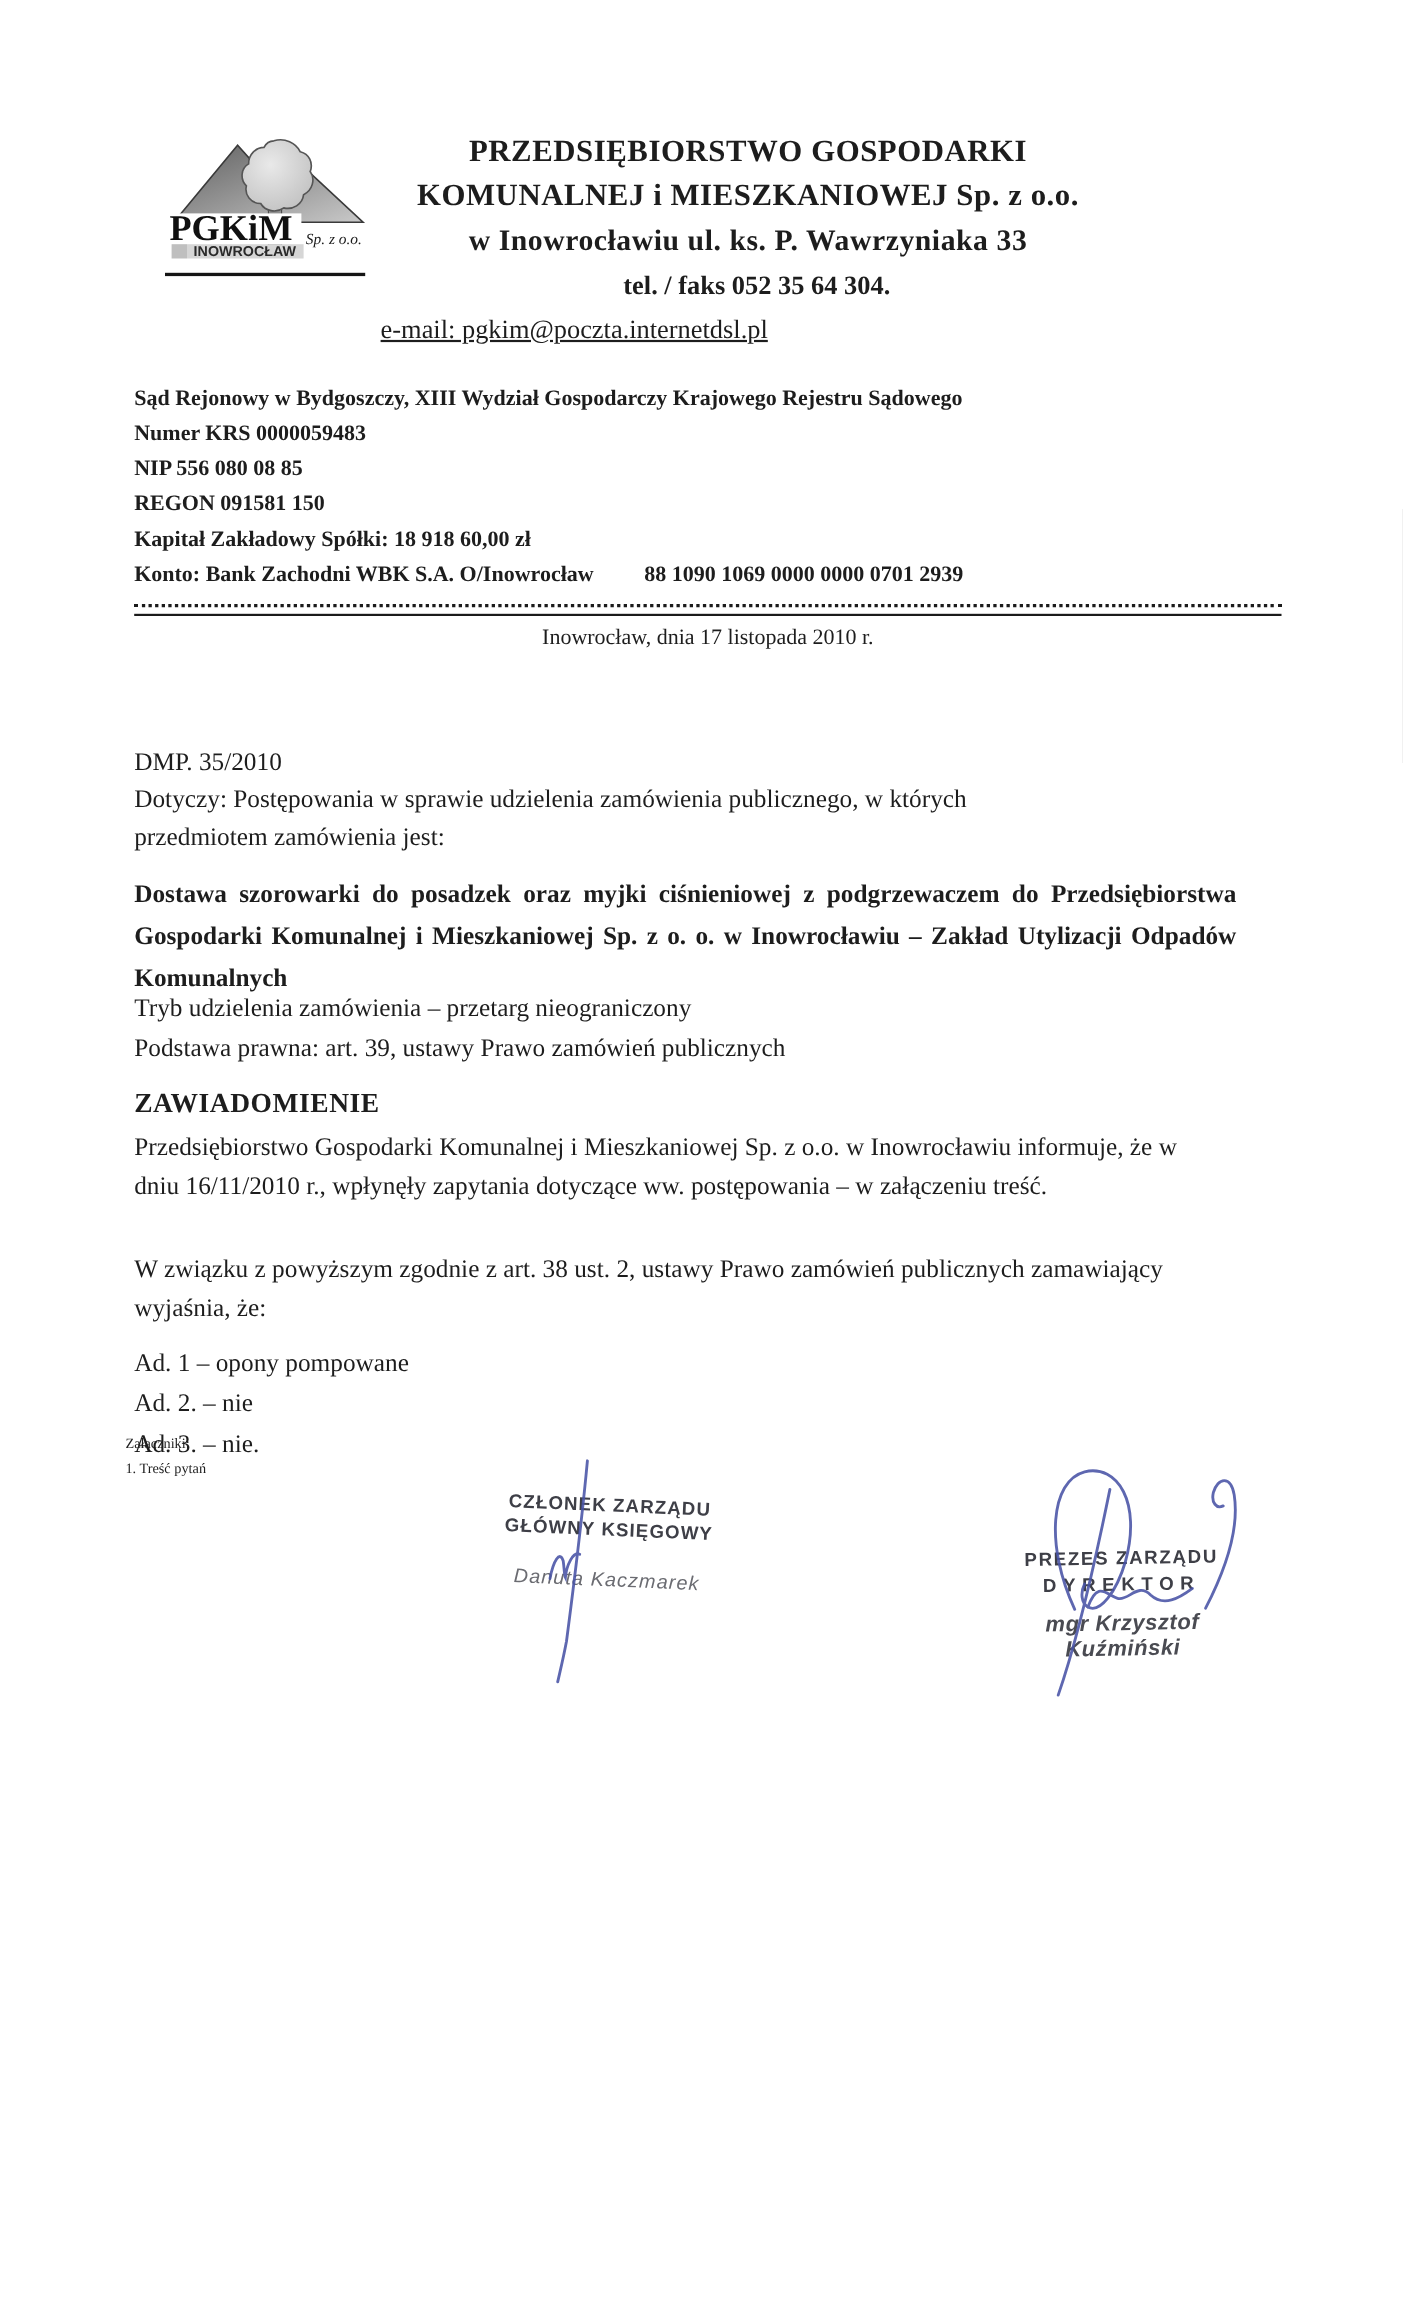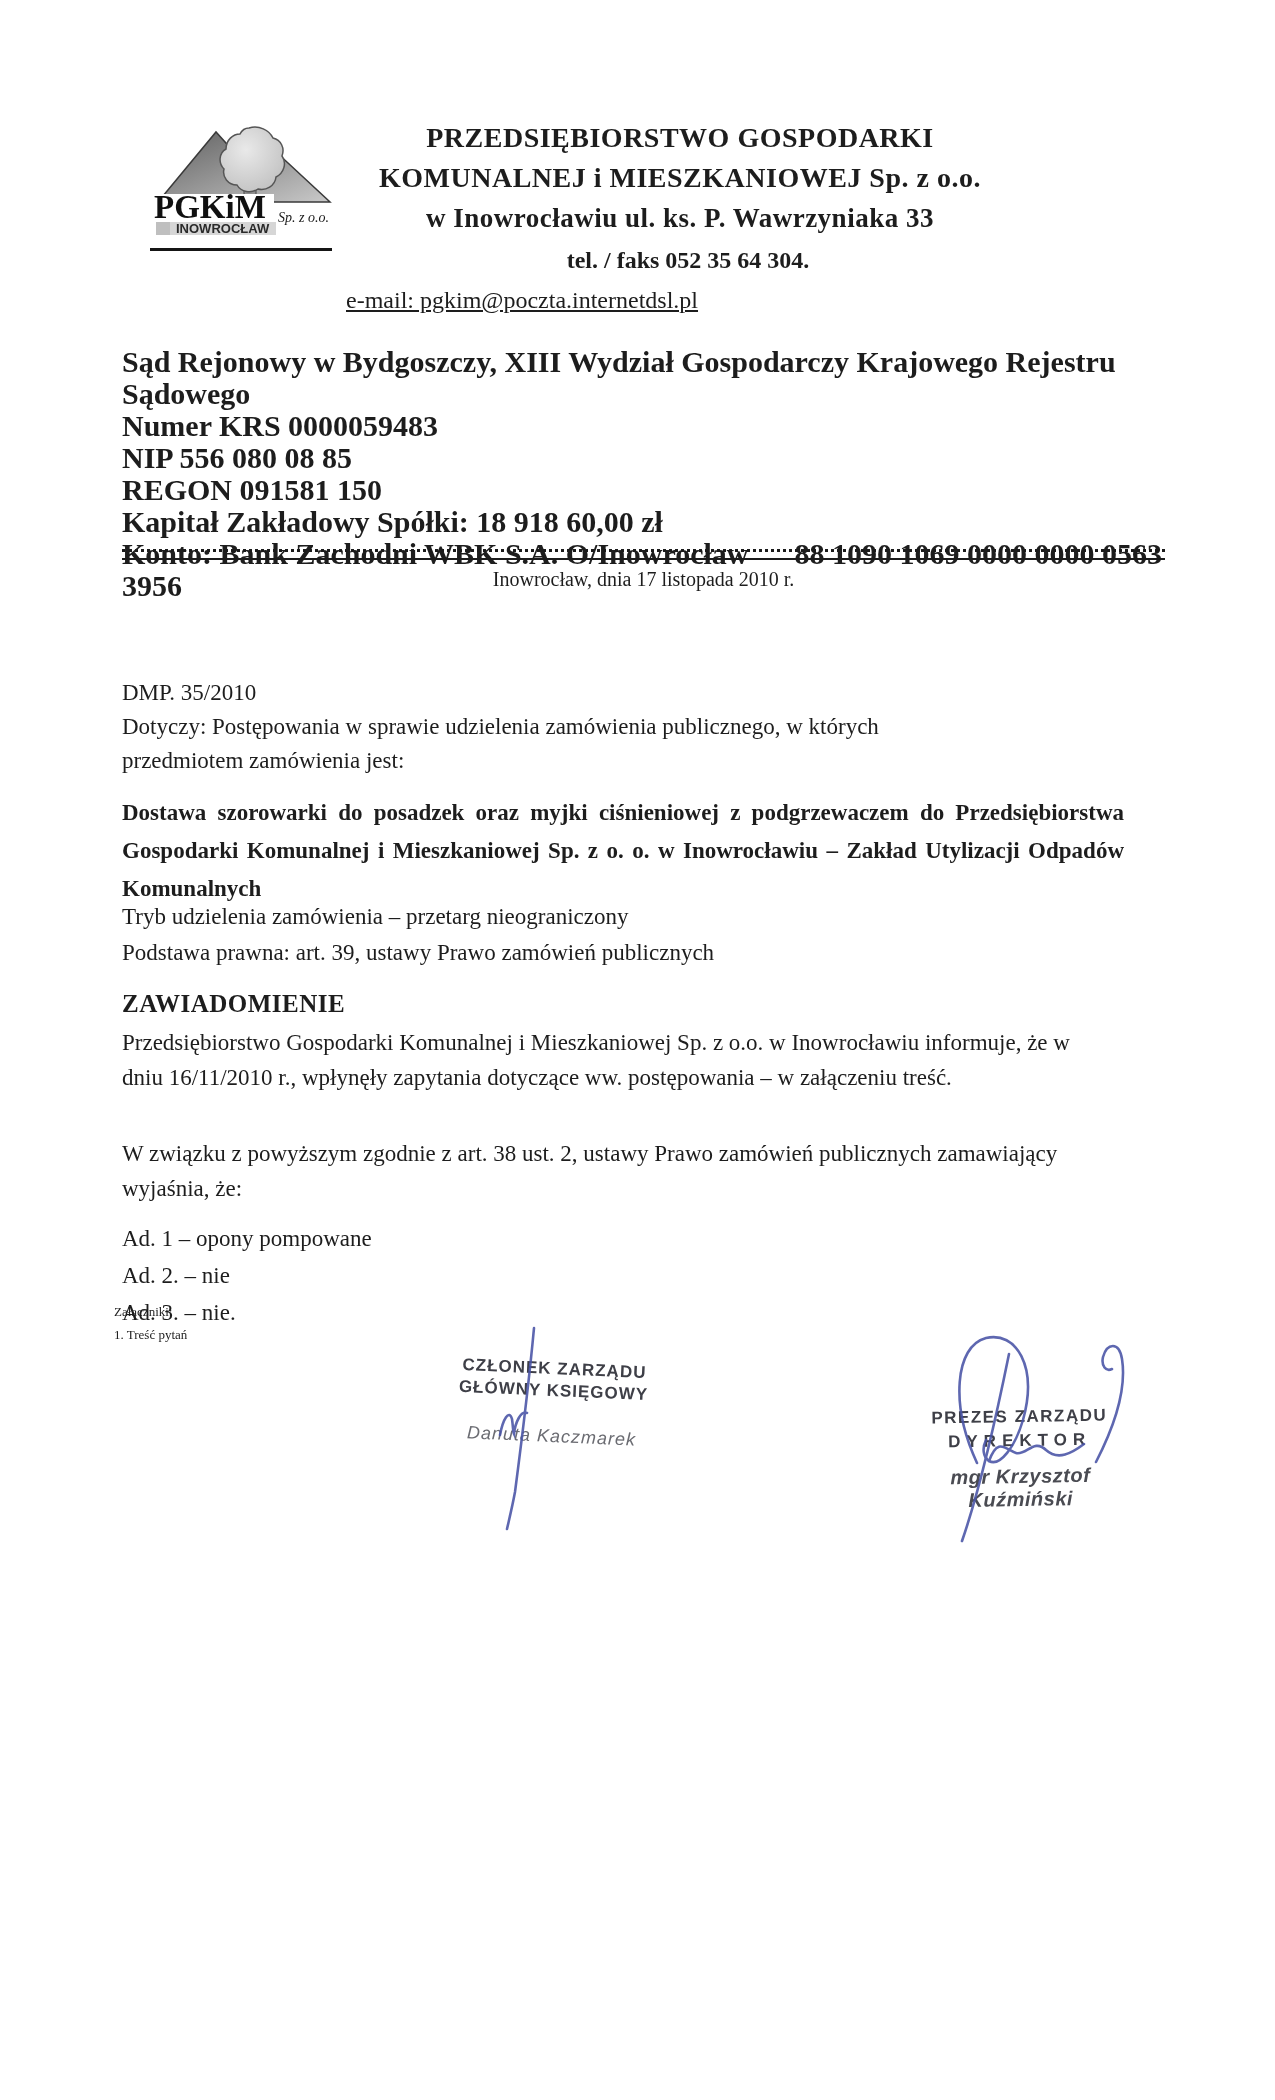--- a/index.html
+++ b/index.html
@@ -14,21 +14,21 @@
   }
   
   .logo-block{position:absolute;left:152px;top:122px;width:190px;}
   .logo-rule{position:absolute;left:150px;top:248px;width:182px;height:3px;background:#151515;}
   .head-block{position:absolute;left:330px;top:118px;width:700px;text-align:center;}
   .head-line{font-weight:bold;font-size:28px;line-height:40px;letter-spacing:.5px;white-space:nowrap;}
   .head-line3{font-size:27px;}
   .head-phone{font-weight:bold;font-size:24px;line-height:40px;text-align:center;padding-left:16px;margin-top:2px;}
   .head-email{font-size:24px;line-height:40px;text-align:left;padding-left:16px;text-decoration:underline;}
   
-  .registry{position:absolute;left:122px;top:346px;width:1060px;font-weight:bold;font-size:30px;line-height:32px;}
+  .registry{position:absolute;left:122px;top:346px;width:1060px;font-weight:bold;font-size:20px;line-height:32px;}
   .acct-num{margin-left:46px;}
   
   .separator{position:absolute;left:122px;top:549px;width:1043px;height:6px;
     border-top:3px dotted #1b1b1b;border-bottom:2px solid #1b1b1b;}
   .date-line{position:absolute;left:122px;top:568px;width:1043px;text-align:center;font-size:20px;}
   
   .ref{position:absolute;left:122px;top:676px;width:860px;font-size:23px;line-height:34px;}
   .subject{position:absolute;left:122px;top:794px;width:1002px;font-size:23px;font-weight:bold;
     line-height:38px;text-align:justify;}
   .mode-line{position:absolute;left:122px;top:904px;font-size:23px;}
@@ -98,21 +98,21 @@
     <div class="head-email">e-mail: pgkim@poczta.internetdsl.pl</div>
   </div>
 
   <div class="registry">
     <div>Sąd Rejonowy w Bydgoszczy, XIII Wydział Gospodarczy Krajowego Rejestru Sądowego</div>
     <div>Numer KRS 0000059483</div>
     <div>NIP 556 080 08 85</div>
     <div>REGON 091581 150</div>
     <div>Kapitał Zakładowy Spółki: 18 918 60,00 zł</div>
     <div>
-      <span>Konto: Bank Zachodni WBK S.A. O/Inowrocław</span><span class="acct-num">88 1090 1069 0000 0000 0563 3956</span>
+      <span>Konto: Bank Zachodni WBK S.A. O/Inowrocław</span><span class="acct-num">88 1090 1069 0000 0000 0701 2939</span>
     </div>
   </div>
 
   <div class="separator"></div>
   <div class="date-line">Inowrocław, dnia 17 listopada 2010 r.</div>
 
   <div class="ref">
     <div>DMP. 35/2010</div>
     <div>Dotyczy: Postępowania w sprawie udzielenia zamówienia publicznego, w których przedmiotem zamówienia jest:</div>
   </div>

